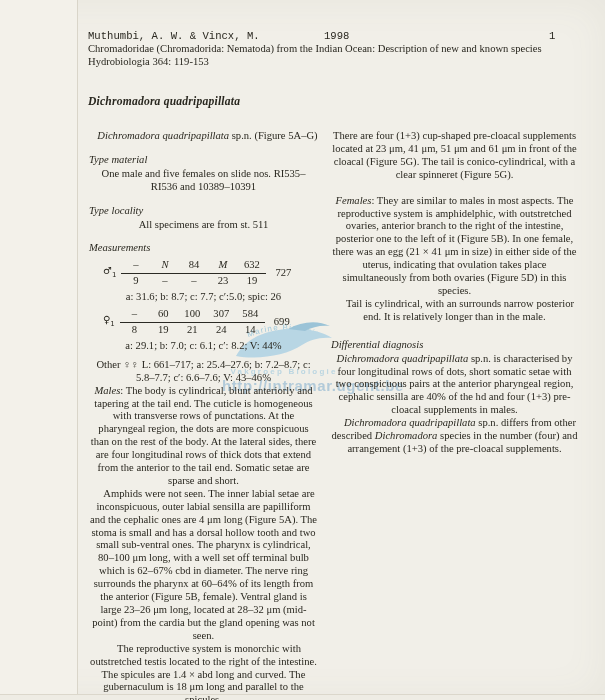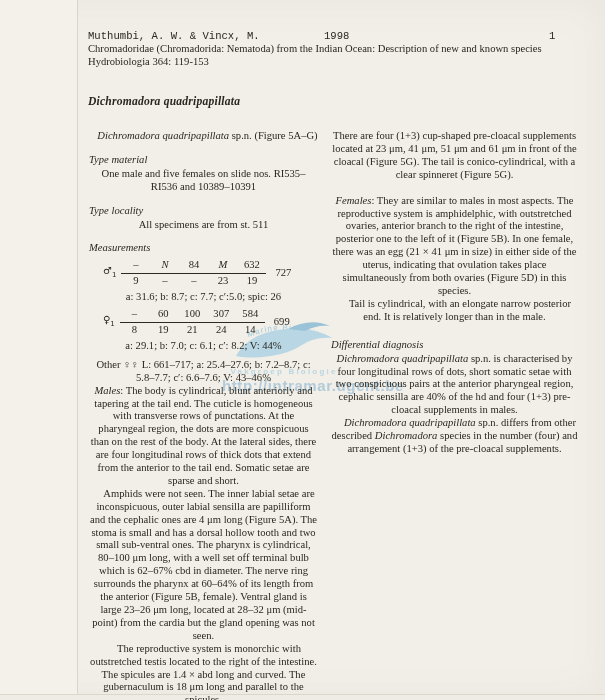--- a/index.html
+++ b/index.html
@@ -135,19 +135,19 @@
     <p class="just other">Other ♀♀ L: 661–717; a: 25.4–27.6; b: 7.2–8.7; c: 5.8–7.7; c′: 6.6–7.6; V: 43–46%</p>
 
     <p class="just"><span class="it">Males</span><span>: The body is cylindrical, blunt anteriorly and tapering at the tail end. The cuticle is homogeneous with transverse rows of punctations. At the pharyngeal region, the dots are more conspicuous than on the rest of the body. At the lateral sides, there are four longitudinal rows of thick dots that extend from the anterior to the tail end. Somatic setae are sparse and short.</span></p>
     <p class="just indent">Amphids were not seen. The inner labial setae are inconspicuous, outer labial sensilla are papilliform and the cephalic ones are 4 μm long (Figure 5A). The stoma is small and has a dorsal hollow tooth and two small sub-ventral ones. The pharynx is cylindrical, 80–100 μm long, with a well set off terminal bulb which is 62–67% cbd in diameter. The nerve ring surrounds the pharynx at 60–64% of its length from the anterior (Figure 5B, female). Ventral gland is large 23–26 μm long, located at 28–32 μm (mid-point) from the cardia but the gland opening was not seen.</p>
     <p class="just indent">The reproductive system is monorchic with outstretched testis located to the right of the intestine. The spicules are 1.4 × abd long and curved. The gubernaculum is 18 μm long and parallel to the spicules.</p>
   </section>
 
   <section class="col col-right">
     <p class="just">There are four (1+3) cup-shaped pre-cloacal supplements located at 23 μm, 41 μm, 51 μm and 61 μm in front of the cloacal (Figure 5G). The tail is conico-cylindrical, with a clear spinneret (Figure 5G).</p>
     <p class="just gap-top"><span class="it">Females</span><span>: They are similar to males in most aspects. The reproductive system is amphidelphic, with outstretched ovaries, anterior branch to the right of the intestine, posterior one to the left of it (Figure 5B). In one female, there was an egg (21 × 41 μm in size) in either side of the uterus, indicating that ovulation takes place simultaneously from both ovaries (Figure 5D) in this species.</span></p>
-    <p class="just indent">Tail is cylindrical, with an elongate narrow posterior end. It is relatively longer than in the male.</p>
+    <p class="just indent">Tail is cylindrical, with an surrounds narrow posterior end. It is relatively longer than in the male.</p>
 
     <h2 class="gap-top-lg">Differential diagnosis</h2>
     <p class="just"><span class="it">Dichromadora quadripapillata</span><span> sp.n. is characterised by four longitudinal rows of dots, short somatic setae with two conspicuous pairs at the anterior pharyngeal region, cephalic sensilla are 40% of the hd and four (1+3) pre-cloacal supplements in males.</span></p>
     <p class="just indent"><span class="it">Dichromadora quadripapillata</span><span> sp.n. differs from other described </span><span class="it">Dichromadora</span><span> species in the number (four) and arrangement (1+3) of the pre-cloacal supplements.</span></p>
   </section>
 </div>
 
 </body></html>

